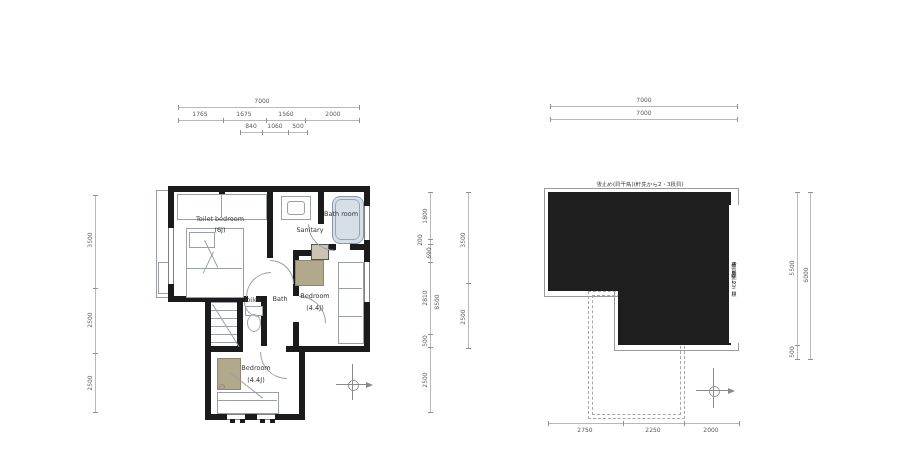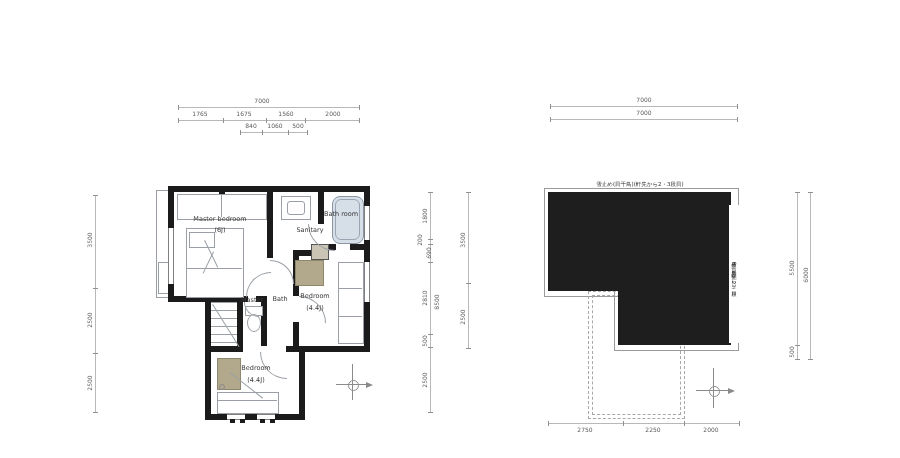--- a/index.html
+++ b/index.html
@@ -167,25 +167,25 @@
   <div class="ln" style="left:217px;top:400px;width:60px;height:1px;"></div>
   <div class="diag" style="left:230px;top:372px;width:42px;transform:rotate(38deg);"></div>
 
   <div class="arcTL" style="left:246px;top:272px;width:24px;height:24px;"></div>
   <div class="arcTR" style="left:270px;top:260px;width:23px;height:23px;"></div>
   <div class="arcBL" style="left:308px;top:224px;width:26px;height:26px;"></div>
   <div class="arcTR" style="left:299px;top:296px;width:26px;height:26px;"></div>
   <div class="arcBL" style="left:260px;top:352px;width:26px;height:26px;"></div>
   <div class="arcBL" style="left:244px;top:302px;width:14px;height:14px;"></div>
 
-  <div class="rlabel" style="left:220px;top:219px;">Master bedroom</div>
+  <div class="rlabel" style="left:220px;top:219px;">Toilet bedroom</div>
   <div class="rlabel" style="left:220px;top:230px;">(6J)</div>
   <div class="rlabel" style="left:288px;top:230px;padding-left:44px;">Sanitary</div>
   <div class="rlabel" style="left:341px;top:214px;">Bath room</div>
-  <div class="rlabel" style="left:252px;top:300px;">Master</div>
+  <div class="rlabel" style="left:252px;top:300px;">Toilet</div>
   <div class="rlabel" style="left:280px;top:299px;">Bath</div>
   <div class="rlabel" style="left:315px;top:296px;">Bedroom</div>
   <div class="rlabel" style="left:315px;top:308px;">(4.4J)</div>
   <div class="rlabel" style="left:256px;top:368px;">Bedroom</div>
   <div class="rlabel" style="left:256px;top:380px;">(4.4J)</div>
 
   <div class="ln" style="left:352px;top:364px;width:1px;height:36px;background:#8a8a8a;"></div>
   <div class="ln" style="left:336px;top:384px;width:32px;height:1px;background:#8a8a8a;"></div>
   <div class="arrR" style="left:366px;top:382px;"></div>
   <div class="circ" style="left:348px;top:380px;width:9px;height:9px;"></div>

